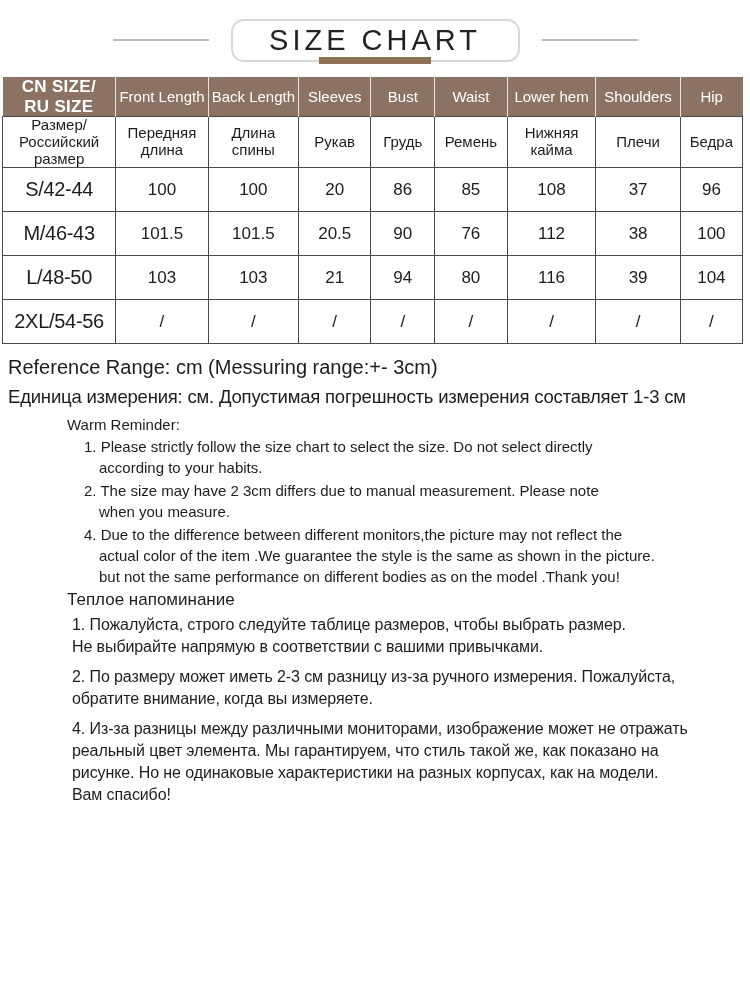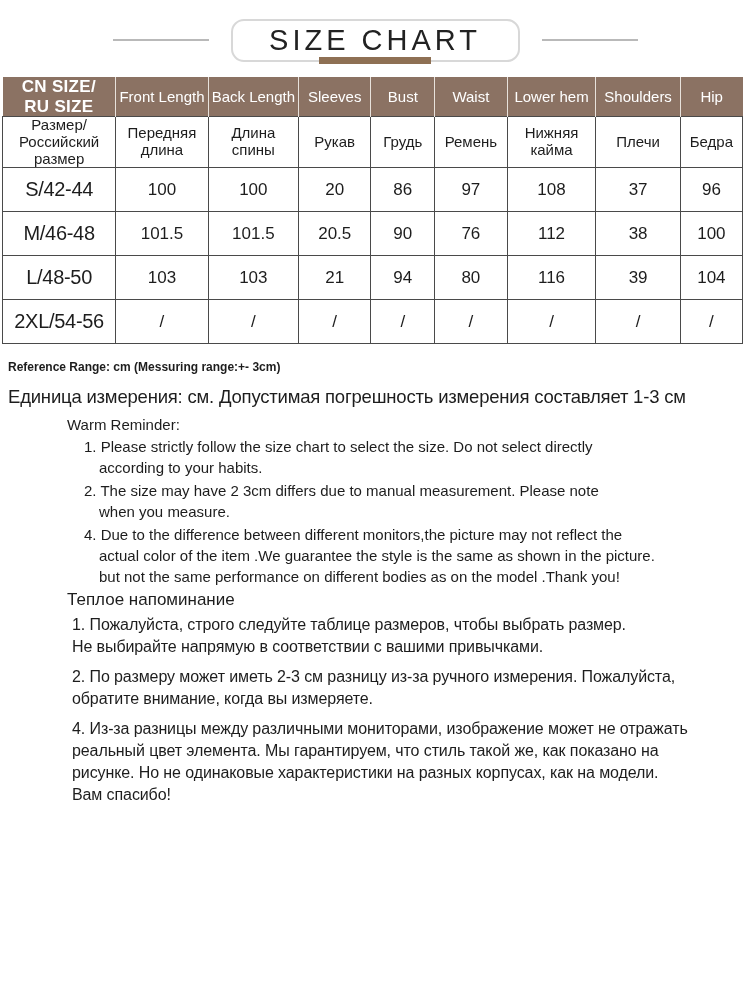--- a/index.html
+++ b/index.html
@@ -29,21 +29,21 @@
     white-space:pre-line;line-height:1.15;}
   .size-table thead tr.en th:last-child{border-right:none;}
   .size-table thead tr.en th.size-head-en{font-size:17px;font-weight:700;letter-spacing:.3px;}
   .size-table thead tr.ru th{font-weight:400;font-size:15px;height:44px;border:1px solid var(--border-dark);
     text-align:center;vertical-align:middle;white-space:pre-line;line-height:1.12;}
   .size-table thead tr.ru th.size-head-ru{font-size:15px;}
   .size-table tbody td{border:1px solid var(--border-dark);text-align:center;vertical-align:middle;
     font-size:17px;height:44px;}
   .size-table tbody td.size-cell{font-size:20px;letter-spacing:-.3px;}
   
-  .ref-en{margin:13px 0 0 8px;font-weight:700;font-size:12px;line-height:20px;}
+  .ref-en{margin:13px 0 0 8px;font-weight:400;font-size:20px;line-height:20px;}
   .ref-ru{margin:8px 0 0 8px;font-size:18.5px;line-height:23px;letter-spacing:-.2px;}
   .warm-title-en{margin:7px 0 2px 67px;font-size:15px;line-height:19px;}
   .en-items{margin:0;}
   .en-item{margin-left:84px;padding-left:15px;text-indent:-15px;font-size:15px;line-height:21px;
     white-space:pre-line;margin-bottom:2px;}
   .ru-title{margin:1px 0 4px 67px;font-size:17px;line-height:21px;}
   .ru-item{margin-left:72px;font-size:16px;line-height:22px;white-space:pre-line;
     margin-bottom:8px;letter-spacing:-.1px;}
   .red-text{color:var(--red-text);}
 </style>
@@ -101,27 +101,27 @@
         <th>Бедра</th>
       </tr>
   </thead>
   <tbody>
       <tr>
         <td class="size-cell">S/42-44</td>
         <td>100</td>
         <td>100</td>
         <td>20</td>
         <td>86</td>
-        <td>97</td>
+        <td>85</td>
         <td>108</td>
         <td>37</td>
         <td>96</td>
       </tr>
       <tr>
-        <td class="size-cell">M/46-48</td>
+        <td class="size-cell">M/46-43</td>
         <td>101.5</td>
         <td>101.5</td>
         <td>20.5</td>
         <td>90</td>
         <td>76</td>
         <td>112</td>
         <td>38</td>
         <td>100</td>
       </tr>
       <tr>

